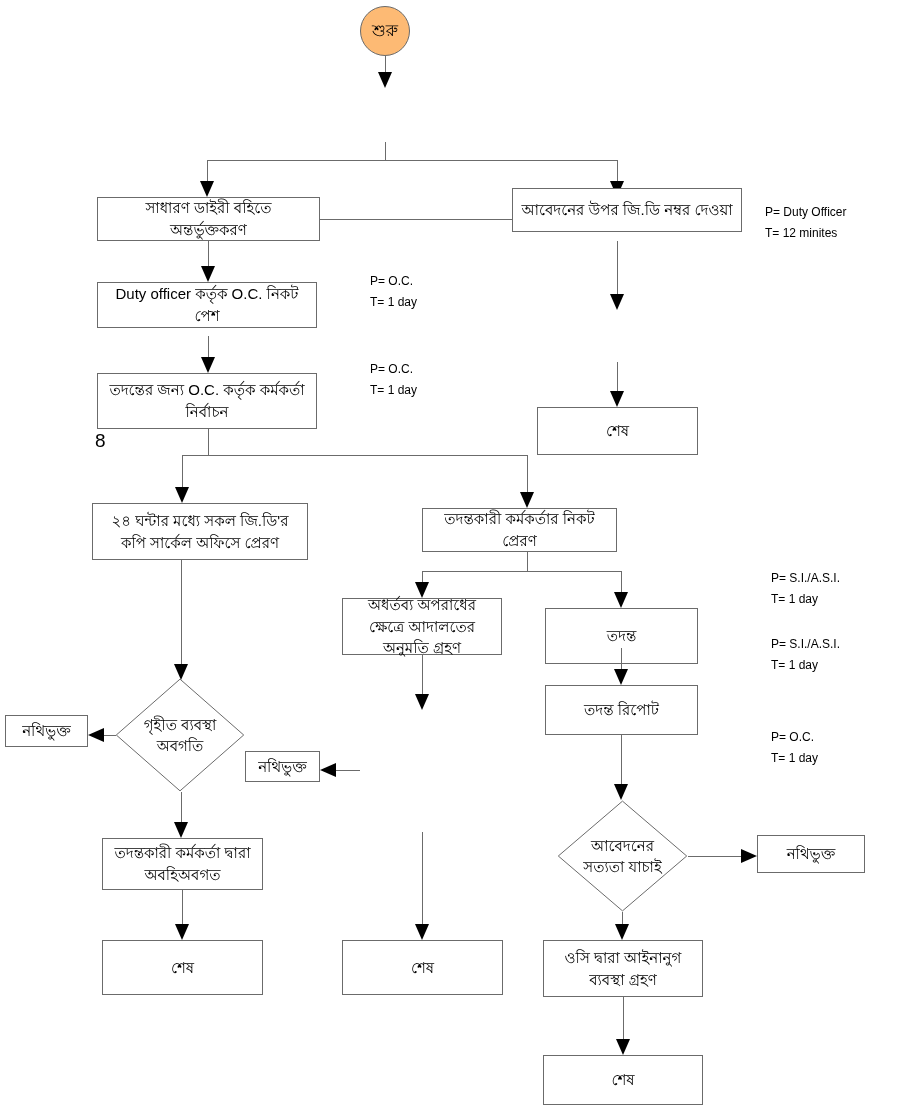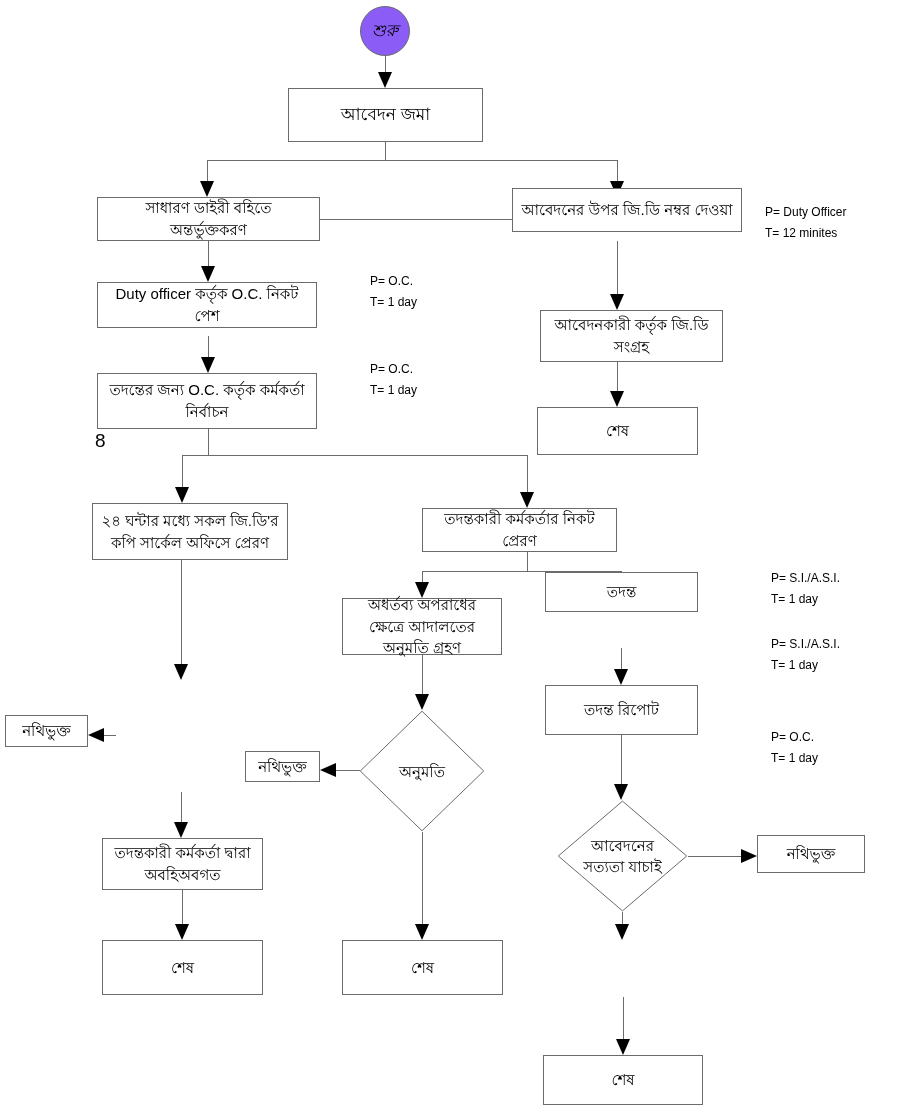--- a/index.html
+++ b/index.html
@@ -9,22 +9,22 @@
     overflow:hidden;
   }
   .pbox {
     position:absolute; box-sizing:border-box; border:1px solid #6b6b6b;
     background:#fff; display:flex; align-items:center; justify-content:center;
     text-align:center; font-size:15px; line-height:1.45; padding:2px 8px;
   }
   .big { font-size:17px; }
   .start {
     position:absolute; box-sizing:border-box; border:1px solid #6b6b6b;
-    border-radius:50%; background:#8b5cf6; display:flex; align-items:center;
-    justify-content:center; font-size:16px;font-style:italic;
+    border-radius:50%; background:#fdba74; display:flex; align-items:center;
+    justify-content:center; font-size:16px;
   }
   .vl { position:absolute; width:1px; background:#6b6b6b; }
   .hl { position:absolute; height:1px; background:#6b6b6b; }
   .ad  { position:absolute; width:0; height:0; border-left:7px solid transparent; border-right:7px solid transparent; border-top:16px solid #000; }
   .alf { position:absolute; width:0; height:0; border-top:7px solid transparent; border-bottom:7px solid transparent; border-right:16px solid #000; }
   .arr { position:absolute; width:0; height:0; border-top:7px solid transparent; border-bottom:7px solid transparent; border-left:16px solid #000; }
   .diamond { position:absolute; }
   .diamond svg { position:absolute; left:0; top:0; width:100%; height:100%; display:block; }
   .dtext {
     position:absolute; left:0; top:0; right:0; bottom:0; display:flex;
@@ -36,21 +36,20 @@
 </style>
 </head>
 <body>
 
 <div class="canvas">
 
   <div class="start" style="left:360px;top:6px;width:50px;height:50px">শুরু</div>
   <div class="vl" style="left:385px;top:56px;height:18px"></div>
   <div class="ad" style="left:378px;top:72px"></div>
 
-  <div class="pbox big" style="left:288px;top:88px;width:195px;height:54px">আবেদন জমা</div>
   <div class="vl" style="left:385px;top:142px;height:19px"></div>
   <div class="hl" style="left:207px;top:160px;width:411px"></div>
   <div class="vl" style="left:207px;top:160px;height:22px"></div>
   <div class="ad" style="left:200px;top:181px"></div>
   <div class="vl" style="left:617px;top:160px;height:22px"></div>
   <div class="ad" style="left:610px;top:181px"></div>
 
   <div class="pbox" style="left:97px;top:197px;width:223px;height:44px">সাধারণ ডাইরী বহিতে অন্তর্ভুক্তকরণ</div>
   <div class="pbox" style="left:512px;top:188px;width:230px;height:44px">আবেদনের উপর জি.ডি নম্বর দেওয়া</div>
   <div class="hl" style="left:320px;top:219px;width:192px"></div>
@@ -71,73 +70,72 @@
   <div class="ad" style="left:201px;top:357px"></div>
   <div class="pbox" style="left:97px;top:373px;width:220px;height:56px">তদন্তের জন্য O.C. কর্তৃক কর্মকর্তা নির্বাচন</div>
   <div class="ann" style="left:370px;top:359px">
     <div>P= O.C.</div>
     <div>T= 1 day</div>
   </div>
   <div class="plain" style="left:95px;top:430px">8</div>
 
   <div class="vl" style="left:617px;top:241px;height:54px"></div>
   <div class="ad" style="left:610px;top:294px"></div>
-  <div class="pbox" style="left:540px;top:310px;width:183px;height:52px">আবেদনকারী কর্তৃক জি.ডি সংগ্রহ</div>
   <div class="vl" style="left:617px;top:362px;height:30px"></div>
   <div class="ad" style="left:610px;top:391px"></div>
   <div class="pbox" style="left:537px;top:407px;width:161px;height:48px">শেষ</div>
 
   <div class="vl" style="left:208px;top:429px;height:27px"></div>
   <div class="hl" style="left:182px;top:455px;width:346px"></div>
   <div class="vl" style="left:182px;top:455px;height:33px"></div>
   <div class="ad" style="left:175px;top:487px"></div>
   <div class="vl" style="left:527px;top:455px;height:38px"></div>
   <div class="ad" style="left:520px;top:492px"></div>
 
-  <div class="pbox" style="left:92px;top:503px;width:196px;height:57px">২৪ ঘন্টার মধ্যে সকল জি.ডি'র কপি সার্কেল অফিসে প্রেরণ</div>
+  <div class="pbox" style="left:92px;top:503px;width:216px;height:57px">২৪ ঘন্টার মধ্যে সকল জি.ডি'র কপি সার্কেল অফিসে প্রেরণ</div>
   <div class="pbox" style="left:422px;top:508px;width:195px;height:44px">তদন্তকারী কর্মকর্তার নিকট প্রেরণ</div>
 
   <div class="vl" style="left:527px;top:552px;height:20px"></div>
   <div class="hl" style="left:422px;top:571px;width:200px"></div>
   <div class="vl" style="left:422px;top:571px;height:12px"></div>
   <div class="ad" style="left:415px;top:582px"></div>
   <div class="vl" style="left:621px;top:571px;height:22px"></div>
   <div class="ad" style="left:614px;top:592px"></div>
 
   <div class="pbox" style="left:342px;top:598px;width:160px;height:57px">অধর্তব্য অপরাধের ক্ষেত্রে আদালতের অনুমতি গ্রহণ</div>
-  <div class="pbox" style="left:545px;top:572px;width:153px;height:40px">তদন্ত</div>
+  <div class="pbox" style="left:545px;top:608px;width:153px;height:56px">তদন্ত</div>
   <div class="ann" style="left:771px;top:568px">
     <div>P= S.I./A.S.I.</div>
     <div>T= 1 day</div>
   </div>
   <div class="ann" style="left:771px;top:634px">
     <div>P= S.I./A.S.I.</div>
     <div>T= 1 day</div>
   </div>
 
   <div class="vl" style="left:181px;top:560px;height:105px"></div>
   <div class="ad" style="left:174px;top:664px"></div>
+  <div class="diamond" style="left:115px;top:678px;width:130px;height:114px">
+    <svg viewBox="0 0 100 100" preserveAspectRatio="none">
+      <polygon points="50,1 99,50 50,99 1,50" fill="#ffffff" stroke="#6b6b6b" stroke-width="1" vector-effect="non-scaling-stroke"></polygon>
+    </svg>
+    <div class="dtext">গৃহীত ব্যবস্থা অবগতি</div>
+  </div>
   <div class="hl" style="left:102px;top:735px;width:14px"></div>
   <div class="alf" style="left:88px;top:728px"></div>
   <div class="pbox" style="left:5px;top:715px;width:83px;height:32px">নথিভুক্ত</div>
   <div class="vl" style="left:181px;top:792px;height:31px"></div>
   <div class="ad" style="left:174px;top:822px"></div>
   <div class="pbox" style="left:102px;top:838px;width:161px;height:52px">তদন্তকারী কর্মকর্তা দ্বারা অবহিঅবগত</div>
   <div class="vl" style="left:182px;top:890px;height:35px"></div>
   <div class="ad" style="left:175px;top:924px"></div>
   <div class="pbox" style="left:102px;top:940px;width:161px;height:55px">শেষ</div>
 
   <div class="vl" style="left:422px;top:655px;height:40px"></div>
   <div class="ad" style="left:415px;top:694px"></div>
-  <div class="diamond" style="left:359px;top:710px;width:126px;height:122px">
-    <svg viewBox="0 0 100 100" preserveAspectRatio="none">
-      <polygon points="50,1 99,50 50,99 1,50" fill="#ffffff" stroke="#6b6b6b" stroke-width="1" vector-effect="non-scaling-stroke"></polygon>
-    </svg>
-    <div class="dtext">অনুমতি</div>
-  </div>
   <div class="hl" style="left:335px;top:770px;width:25px"></div>
   <div class="alf" style="left:320px;top:763px"></div>
   <div class="pbox" style="left:245px;top:751px;width:75px;height:31px">নথিভুক্ত</div>
   <div class="vl" style="left:422px;top:832px;height:93px"></div>
   <div class="ad" style="left:415px;top:924px"></div>
   <div class="pbox" style="left:342px;top:940px;width:161px;height:55px">শেষ</div>
 
   <div class="vl" style="left:621px;top:648px;height:22px"></div>
   <div class="ad" style="left:614px;top:669px"></div>
   <div class="pbox" style="left:545px;top:685px;width:153px;height:50px">তদন্ত রিপোট</div>
@@ -151,17 +149,18 @@
     <svg viewBox="0 0 100 100" preserveAspectRatio="none">
       <polygon points="50,1 99,50 50,99 1,50" fill="#ffffff" stroke="#6b6b6b" stroke-width="1" vector-effect="non-scaling-stroke"></polygon>
     </svg>
     <div class="dtext">আবেদনের সত্যতা যাচাই</div>
   </div>
   <div class="hl" style="left:688px;top:856px;width:54px"></div>
   <div class="arr" style="left:741px;top:849px"></div>
   <div class="pbox" style="left:757px;top:835px;width:108px;height:38px">নথিভুক্ত</div>
   <div class="vl" style="left:622px;top:912px;height:13px"></div>
   <div class="ad" style="left:615px;top:924px"></div>
+  <div class="pbox" style="left:543px;top:940px;width:160px;height:57px">ওসি দ্বারা আইনানুগ ব্যবস্থা গ্রহণ</div>
   <div class="vl" style="left:623px;top:997px;height:43px"></div>
   <div class="ad" style="left:616px;top:1039px"></div>
   <div class="pbox" style="left:543px;top:1055px;width:160px;height:50px">শেষ</div>
 
 </div>
 
 </body></html>

